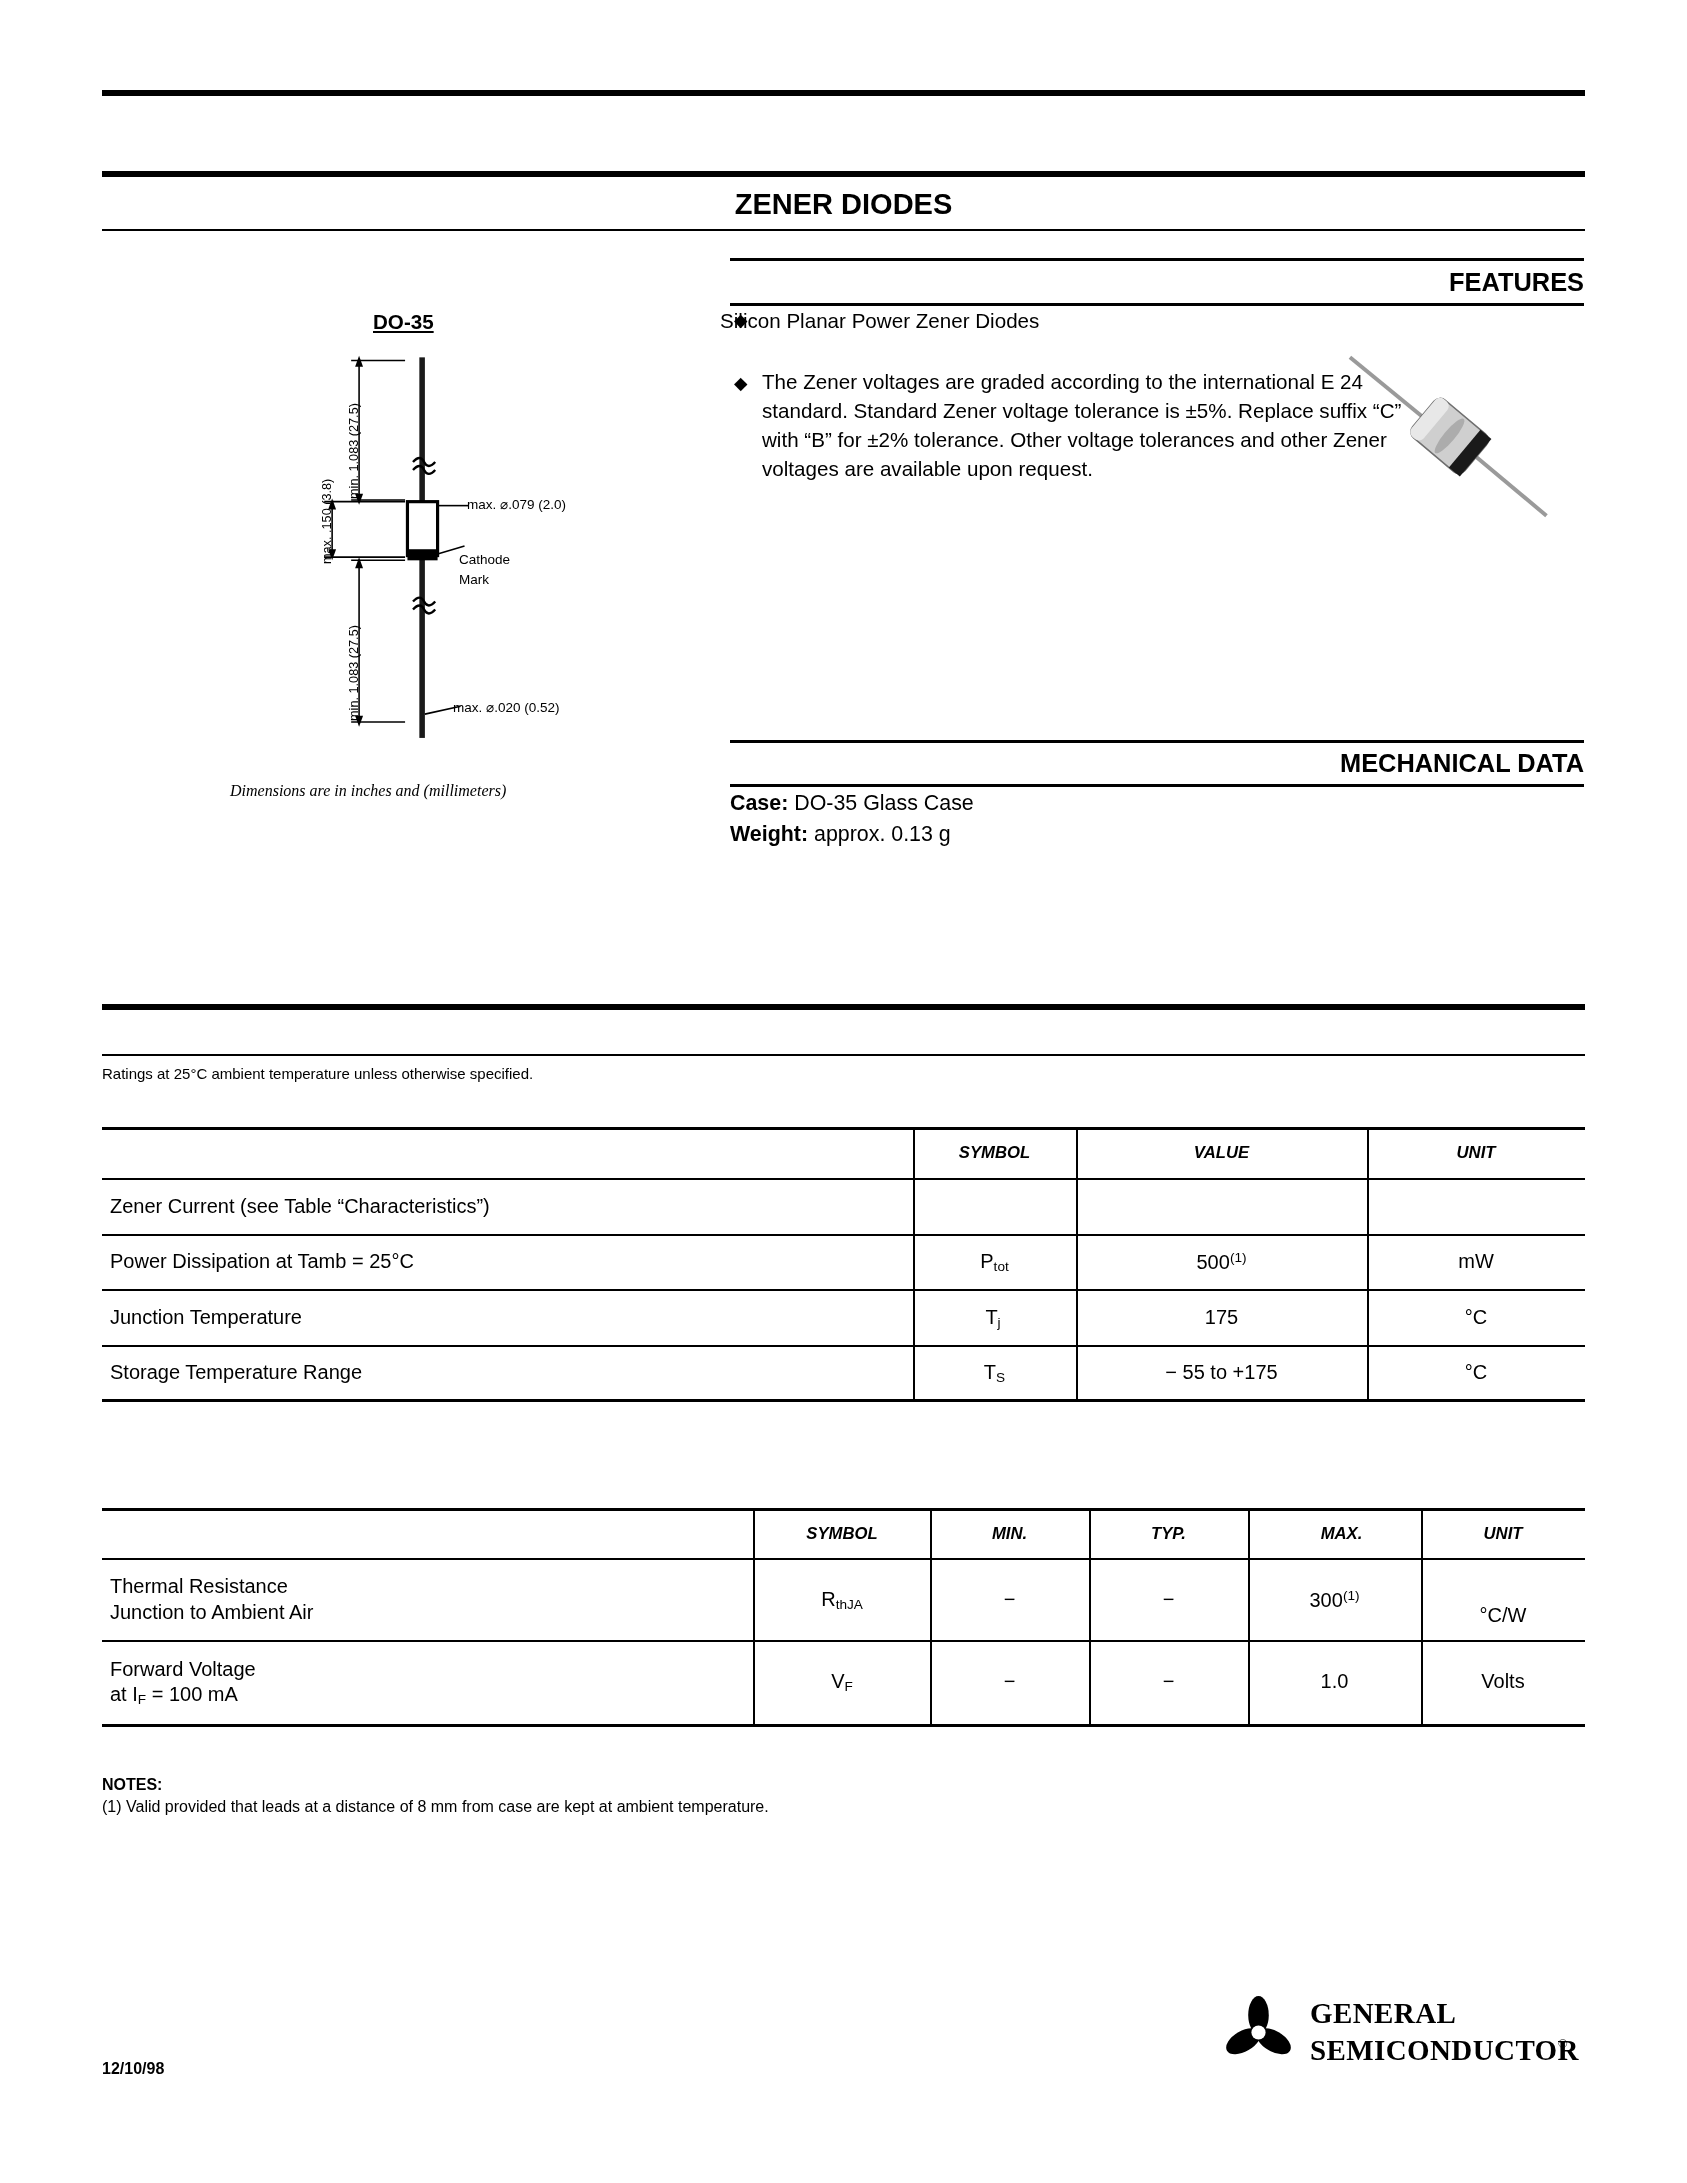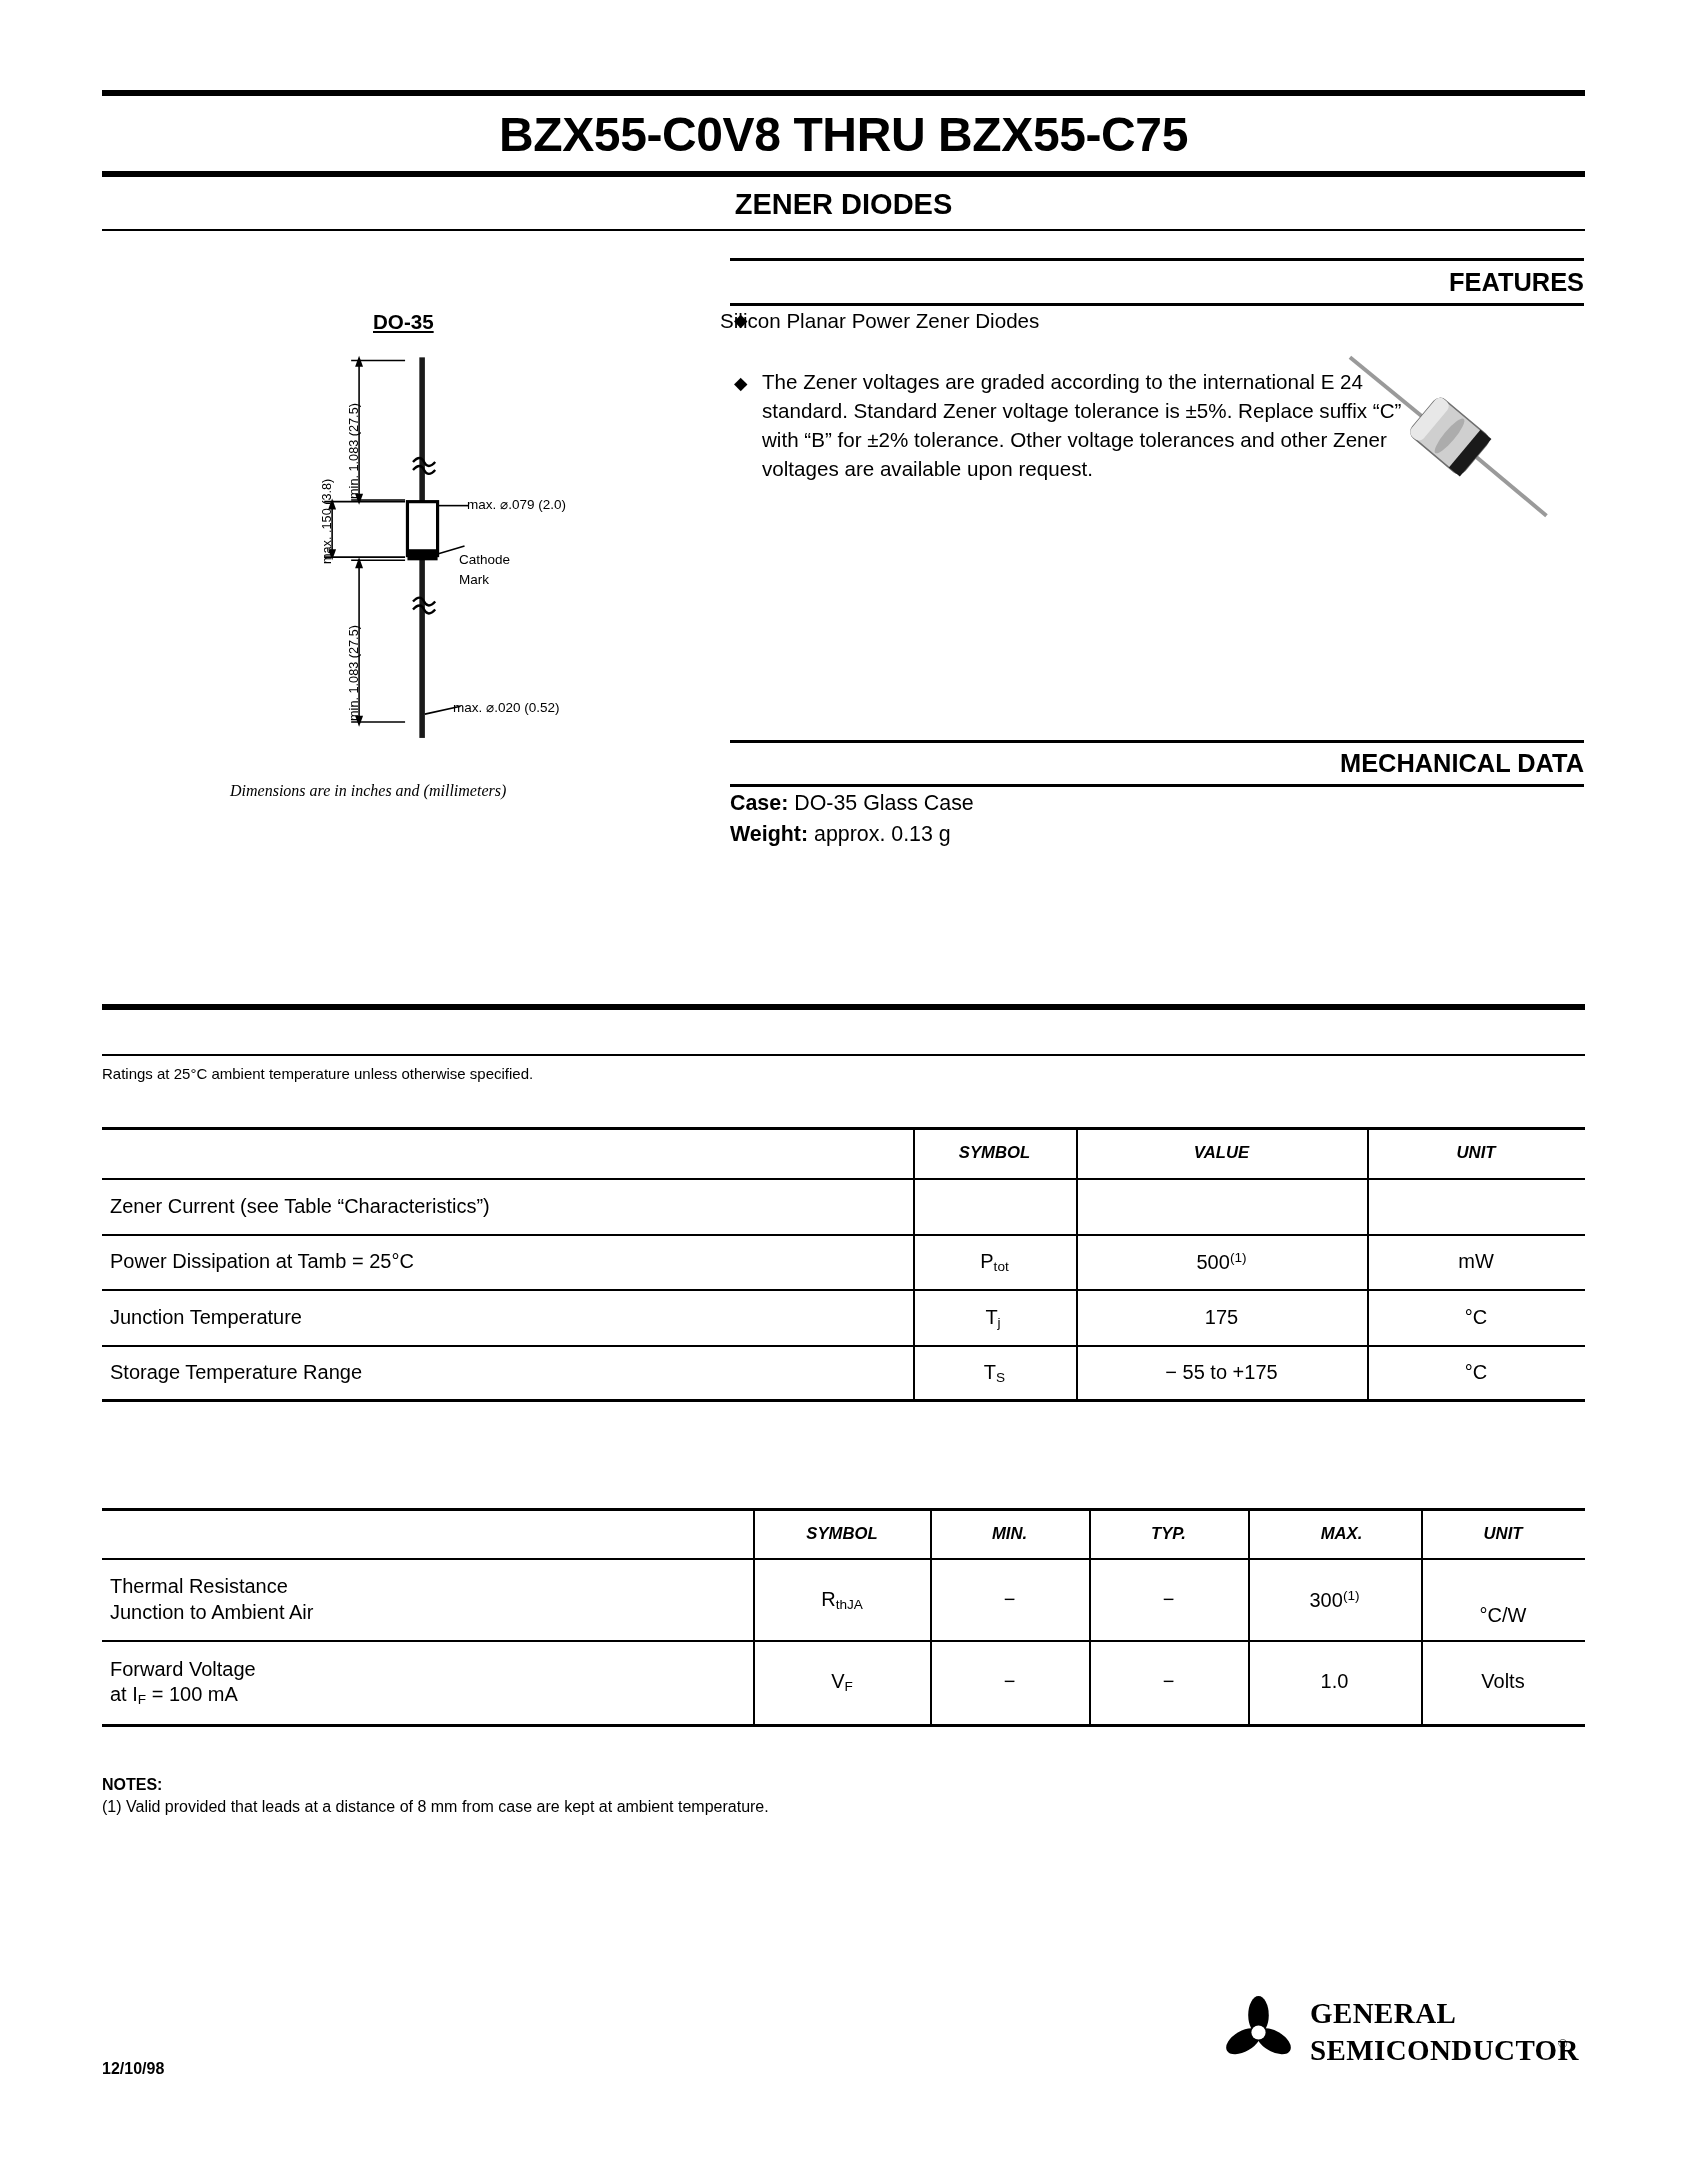--- a/index.html
+++ b/index.html
@@ -165,21 +165,20 @@
     font-size: 12.7px;
     font-family: "Liberation Serif", serif;
   }
 </style>
 </head>
 <body>
 
 <div class="page">
 
   <div class="hdr-rule-thick" style="top:90px;"></div>
-  <div class="main-title" style="top:107px;">BZX55-C0V8 THRU BZX55-C75</div>
   <div class="hdr-rule-thick" style="top:171px;"></div>
   <div class="sub-title" style="top:188px;">ZENER DIODES</div>
   <div class="hdr-rule-thin" style="top:229px;"></div>
 
   <div class="sec-rule" style="left:730px; width:854px; top:258px;"></div>
   <div class="sec-head" style="left:730px; width:854px; top:268px;">FEATURES</div>
   <div class="sec-rule" style="left:730px; width:854px; top:303px;"></div>
 
   <div class="feat-bullet" style="left:734px; top:310px;">◆</div>
   <div class="feat-item" style="left:720px; top:306px; width:619px;">Silicon Planar Power Zener Diodes</div>

